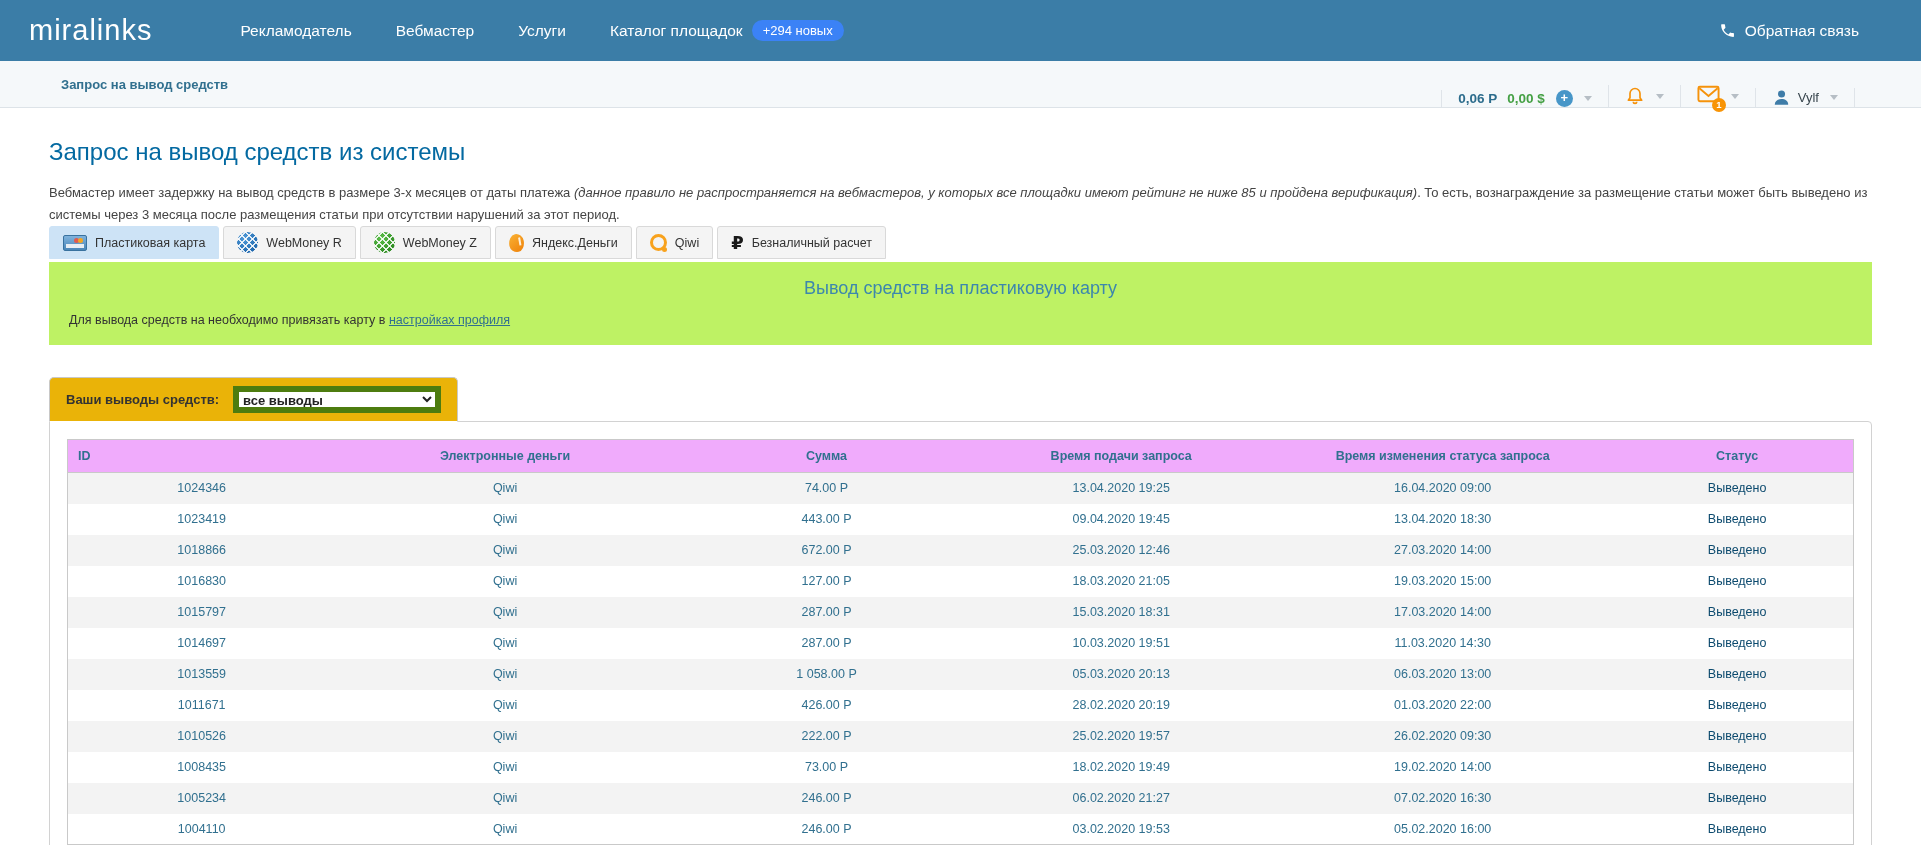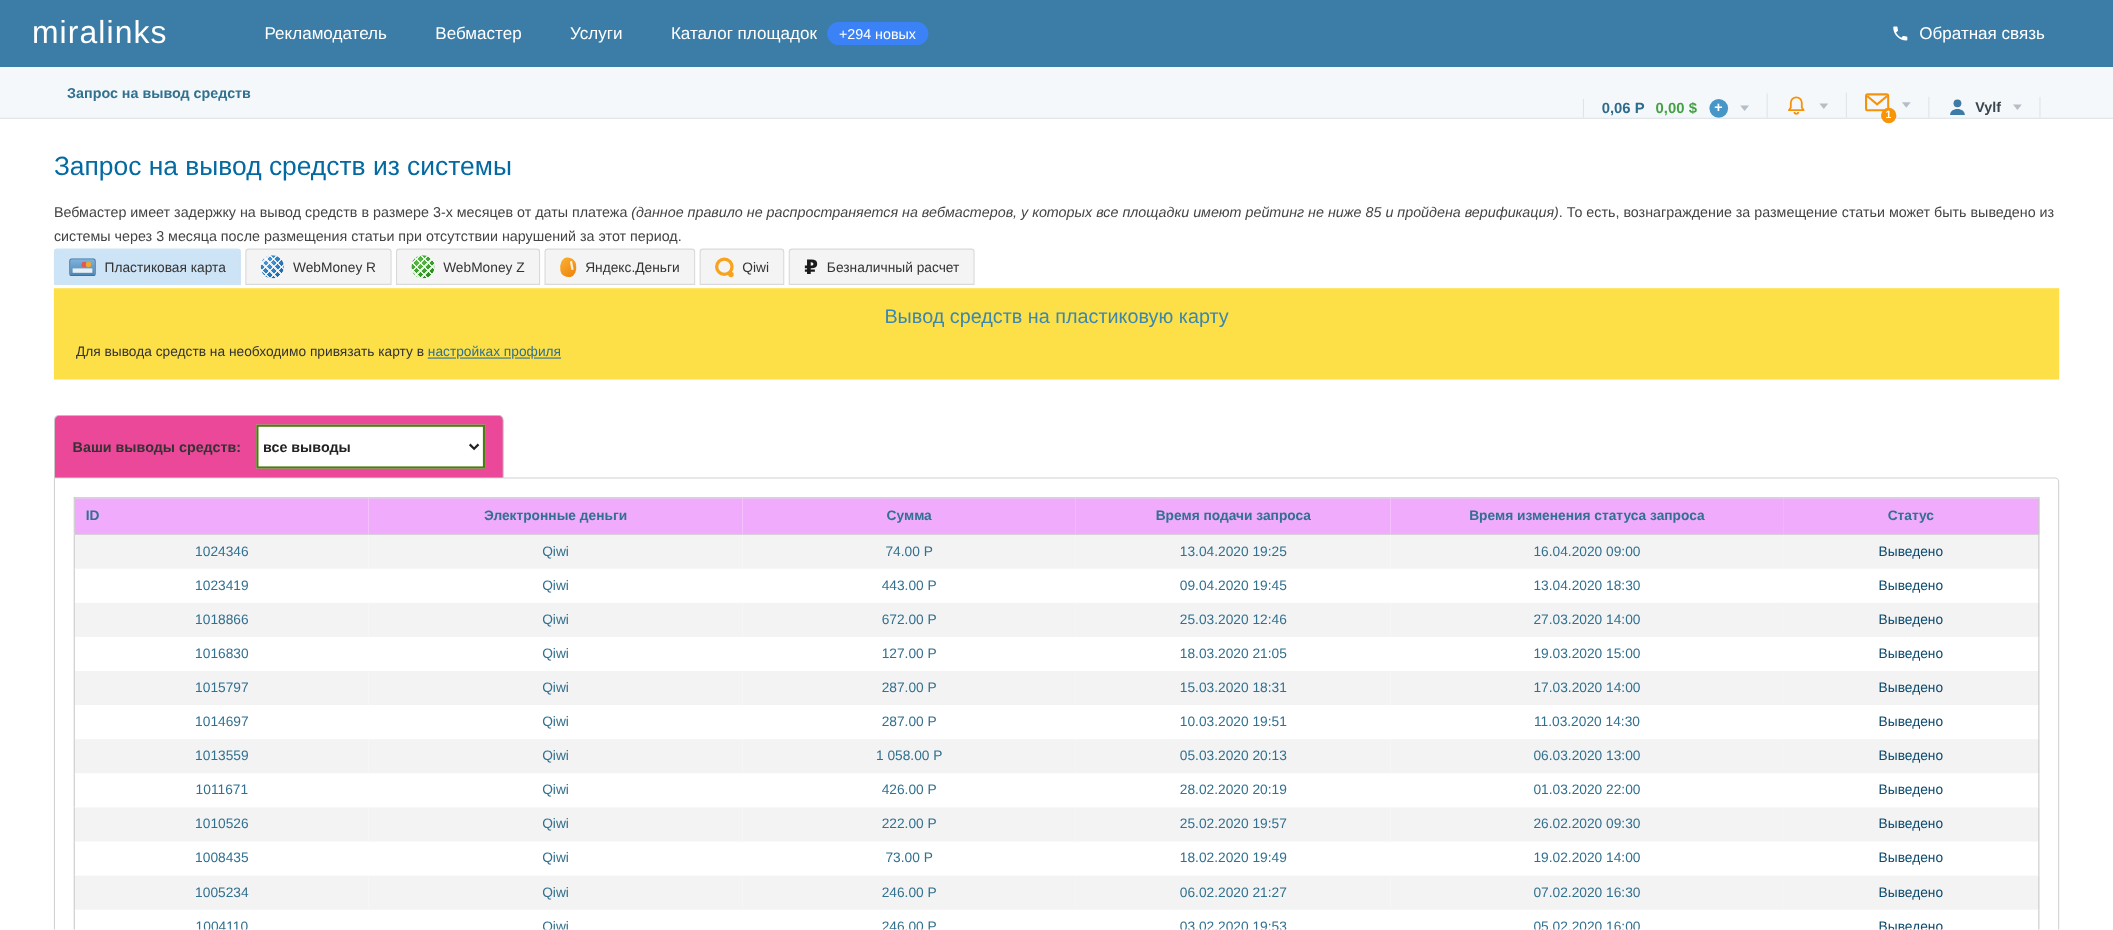--- a/index.html
+++ b/index.html
@@ -22,21 +22,21 @@
   .group:last-child { border-right:1px solid #dfe4e9; }
   .rub { color:#2c6c8c; font-weight:bold; font-size:13.5px; }
   .usd { color:#44a044; font-weight:bold; font-size:13.5px; margin-left:3px; }
   .plus { width:17px; height:17px; border-radius:50%; background:#4796c8; color:#fff; font-size:13px;
     line-height:16px; text-align:center; font-weight:bold; display:inline-block; margin-left:4px; cursor:pointer; }
   .caret { width:0; height:0; border-left:4px solid transparent; border-right:4px solid transparent;
     border-top:5px solid #b6bec5; display:inline-block; margin-left:4px; }
   .mailwrap { position:relative; display:inline-block; }
   .mailbadge { position:absolute; right:-6px; bottom:-5px; min-width:14px; height:14px; border-radius:8px;
     background:#f89406; color:#fff; font-size:9.5px; line-height:14px; text-align:center; font-weight:bold; padding:0 3px; }
-  .username { color:#39464e; font-weight:bold; font-size:13px; }
+  .username { color:#39464e; font-weight:normal; font-size:13px; }
 
   
   main { padding:0 49px; }
   h1 { margin:30px 0 16px; font-size:24px; font-weight:400; color:#0369a1; }
   .intro { font-size:13px; color:#444; line-height:22px; }
 
   
   .tabs { display:flex; gap:4px; align-items:flex-end; }
   .tab { display:inline-flex; align-items:center; gap:8px; height:33px; padding:0 13px;
     background:#f4f4f4; border:1px solid #d9d9d9; border-radius:3px 3px 0 0;
@@ -58,33 +58,33 @@
       radial-gradient(circle at 35% 30%,#5cc04a,#1c7a12); }
   .icon-ym { width:15px; height:18px; display:inline-block; position:relative;
     background:linear-gradient(150deg,#f9b234,#ef8109);
     border-radius:50% 50% 46% 54%/60% 45% 55% 40%; transform:rotate(-10deg); }
   .icon-ym i { position:absolute; right:3px; top:4px; width:2px; height:8px; background:#fff; opacity:.85; }
   .icon-qiwi { width:17px; height:17px; border:3px solid #f8a21d; border-radius:50%; display:inline-block; position:relative; }
   .icon-qiwi i { position:absolute; right:-3px; bottom:-4px; width:5px; height:5px; background:#f8a21d; border-radius:50%; }
   .icon-rub { font-size:18px; font-weight:bold; color:#1a1a1a; line-height:1; }
 
   
-  .panel { margin-top:3px; background:#fde047; padding:16px 20px 18px; }
+  .panel { margin-top:3px; background:#bef264; padding:16px 20px 18px; }
   .panel-heading { text-align:center; color:#3c87ad; font-size:18px; margin-bottom:14px; }
   .panel-note { font-size:12.5px; color:#333; }
   .panel-note a { color:#31708f; text-decoration:underline; cursor:pointer; }
 
   
   .history { margin-top:32px; }
-  .filterbox { display:inline-flex; align-items:center; gap:14px; padding:8px 16px; background:#ec4899;
+  .filterbox { display:inline-flex; align-items:center; gap:14px; padding:8px 16px; background:#eab308;
     border:1px solid #c8c8c8; border-bottom:1px solid #fff; border-radius:5px 5px 0 0;
     position:relative; z-index:2; margin-bottom:-1px; }
   .filterbox label { font-size:13px; font-weight:bold; color:#333; }
-  .filterbox select { width:208px; height:40px; font-size:13px; font-weight:bold; color:#222;
-    font-family:"Liberation Sans","DejaVu Sans",sans-serif; border:2px solid #4d7c0f; background:#fff; }
+  .filterbox select { width:208px; height:27px; font-size:13px; font-weight:bold; color:#222;
+    font-family:"Liberation Sans","DejaVu Sans",sans-serif; border:6px solid #4d7c0f; background:#fff; }
   .tablecard { border:1px solid #d2d2d2; border-radius:0 4px 4px 4px; background:#fff; padding:17px; position:relative; z-index:1; }
   table { width:100%; border-collapse:collapse; border:1px solid #c9c9c9; font-size:12.5px; color:#31708f; }
   thead th { font-weight:bold; padding:9px 8px; border-bottom:1px solid #c9c9c9; background:#f0abfc; text-align:center; }
   thead th:first-child { text-align:left; padding-left:10px; }
   tbody td { height:31px; padding:0 8px; text-align:center; }
   tbody tr:nth-child(odd) td { background:#f3f3f3; }
   tbody td:last-child { color:#0c4a6e; }
   col.c1{width:15%} col.c2{width:19%} col.c3{width:17%} col.c4{width:16%} col.c5{width:20%} col.c6{width:13%}
 </style>
 </head>

